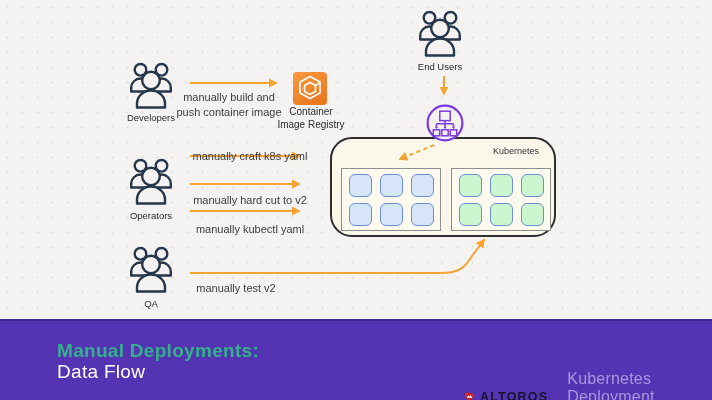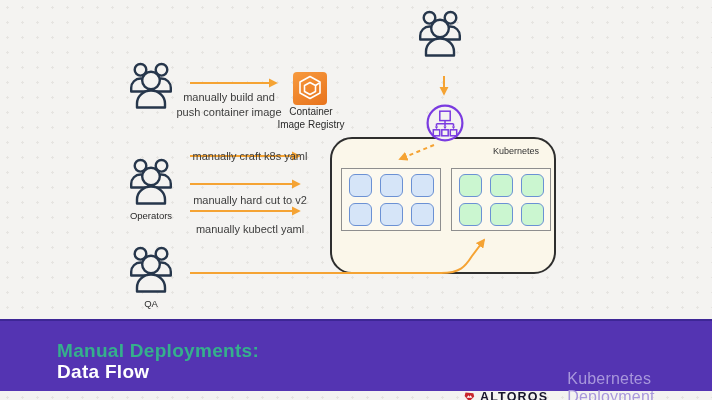--- a/index.html
+++ b/index.html
@@ -11,42 +11,42 @@
     background-image:radial-gradient(#E6E4E1 1px,transparent 1.3px);
     background-size:15px 15px;pointer-events:none;}
   
   .actor-label{position:absolute;font-size:9.5px;color:#2b2b2b;text-align:center;
     width:110px;transform:translateX(-50%);}
   .flow-label{position:absolute;font-size:11px;color:#3d3d3d;text-align:center;
     white-space:pre-line;line-height:1.35;transform:translateX(-50%);width:150px;}
   .node-label{position:absolute;font-size:10px;color:#2b2b2b;text-align:center;
     white-space:pre-line;line-height:1.25;transform:translateX(-50%);width:90px;}
   
-  .k8s-box{position:absolute;left:330px;top:137px;width:226px;height:137px;
+  .k8s-box{position:absolute;left:330px;top:137px;width:226px;height:100px;
     background:#FBF7EA;border:2px solid #2e2e2e;border-radius:22px;box-sizing:border-box;}
   .k8s-label{position:absolute;top:7px;right:15px;font-size:9px;color:#333;}
   .deploy-box{position:absolute;top:29px;width:100px;height:63px;background:#FCF9EF;
     border:1.5px solid #8e8e8e;box-sizing:border-box;
     display:flex;align-items:center;justify-content:center;}
   .deploy-box.v1{left:9px;}
   .deploy-box.v2{left:119px;}
   .pod-grid{display:grid;grid-template-columns:repeat(3,23px);gap:6px 8px;}
   .pod{width:23px;height:23px;border:1.5px solid #6B91D4;border-radius:6px;box-sizing:border-box;}
   
   .registry-icon{position:absolute;left:293px;top:72px;width:34px;height:33px;
     border-radius:4px;background:linear-gradient(150deg,#F79A3E,#E8731C);}
   
   .overlay{position:absolute;left:0;top:0;pointer-events:none;}
   .abs{position:absolute;}
   
-  .footer{position:absolute;left:0;top:319px;width:712px;height:72px;
+  .footer{position:absolute;left:0;top:319px;width:712px;height:81px;
     background:#5434B2;border-top:2px solid #3D2695;box-sizing:border-box;}
   .title1{position:absolute;left:57px;top:19px;font-size:19px;font-weight:700;
     color:#35B08C;letter-spacing:.3px;}
-  .title2{position:absolute;left:57px;top:40px;font-size:19px;font-weight:700;
+  .title2{position:absolute;left:57px;top:40px;font-size:19px;font-weight:400;
     color:#ffffff;letter-spacing:.3px;}
   .logo{position:absolute;left:464px;top:49px;display:flex;align-items:center;gap:5px;}
   .brand{font-size:12.5px;font-weight:800;color:#16142A;letter-spacing:1.2px;}
   .tagline{font-size:16px;color:#A897DC;margin-left:14px;letter-spacing:.2px;}
 </style>
 </head>
 <body>
 
 <div class="stage">
   <div class="dots"></div>
@@ -103,40 +103,43 @@
       <line x1="190" y1="211" x2="299" y2="211" marker-end="url(#ah)"></line>
       <path d="M190 273 L441 273 C460 273 465 267 472 256 L484 240" marker-end="url(#ah)"></path>
       <line x1="444" y1="76" x2="444" y2="94" marker-end="url(#ah)"></line>
       <line x1="434" y1="145" x2="400" y2="159" stroke-dasharray="4 3.5" marker-end="url(#ah)"></line>
     </g>
   </svg>
 
   <svg class="abs" style="left:128px;top:61px" width="46" height="48">
       <use href="#users"></use>
     </svg>
+  <div class="actor-label" style="left:151px;top:112px">Developers</div>
 
   <svg class="abs" style="left:128px;top:157px" width="46" height="48">
       <use href="#users"></use>
     </svg>
   <div class="actor-label" style="left:151px;top:210px">Operators</div>
 
   <svg class="abs" style="left:128px;top:245px" width="46" height="48">
       <use href="#users"></use>
     </svg>
   <div class="actor-label" style="left:151px;top:298px">QA</div>
 
   <svg class="abs" style="left:417px;top:9px" width="46" height="48">
       <use href="#users"></use>
     </svg>
+  <div class="actor-label" style="left:440px;top:61px">End Users</div>
 
   <div class="flow-label" style="left:229px;top:90px">manually build and
 push container image</div>
   <div class="flow-label" style="left:250px;top:149px">manually craft k8s yaml</div>
   <div class="flow-label" style="left:250px;top:193px">manually hard cut to v2</div>
   <div class="flow-label" style="left:250px;top:222px">manually kubectl yaml</div>
+  <div class="flow-label" style="left:236px;top:281px">manually test v2</div>
 
   <div class="registry-icon">
     <svg width="34" height="33" viewBox="0 0 34 33">
       <g stroke="#ffffff" stroke-width="1.6" fill="none" stroke-linejoin="round">
         <path d="M17 4.5 L27 10 V21 L17 26.5 L7 21 V10 Z"></path>
         <path d="M17 10.5 L22.5 13.5 V19.5 L17 22.5 L11.5 19.5 V13.5 Z"></path>
         <path d="M22.5 13.5 L26.5 10.8"></path>
       </g>
     </svg>
   </div>

